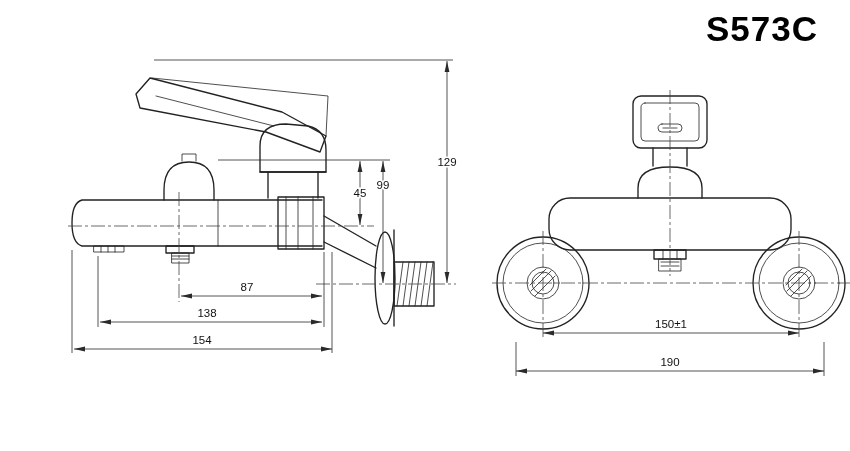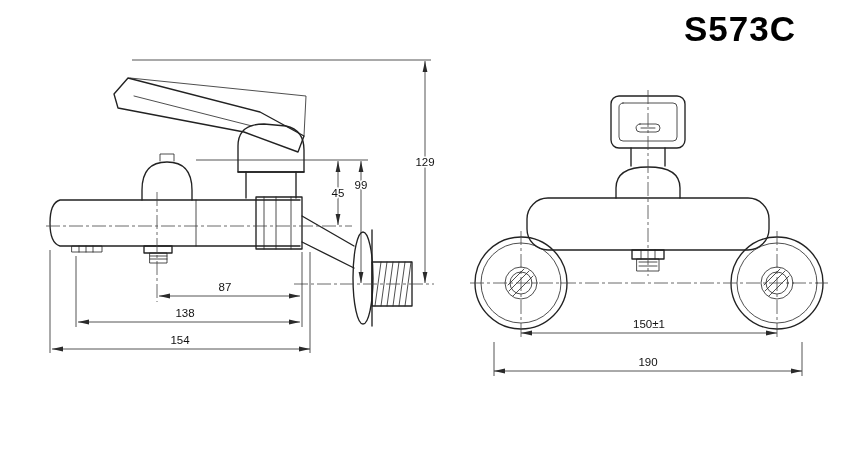--- a/index.html
+++ b/index.html
@@ -2,21 +2,21 @@
 <html><head>
 <meta charset="utf-8">
 <style>
   html, body { margin: 0; padding: 0; }
   body {
     width: 850px; height: 451px;
     background: #ffffff;
     overflow: hidden;
     font-family: "Liberation Sans", sans-serif;
   }
-  .page { width: 790px; height: 451px; position: relative; background: #ffffff; }
+  .page { width: 790px; height: 451px; position: relative; background: #ffffff; padding-left: 22px; }
   svg { display: block; }
 
   
   g.lineart {
     stroke: #222222;
     stroke-width: 1.35;
     fill: none;
     stroke-linecap: round;
     stroke-linejoin: round;
   }

